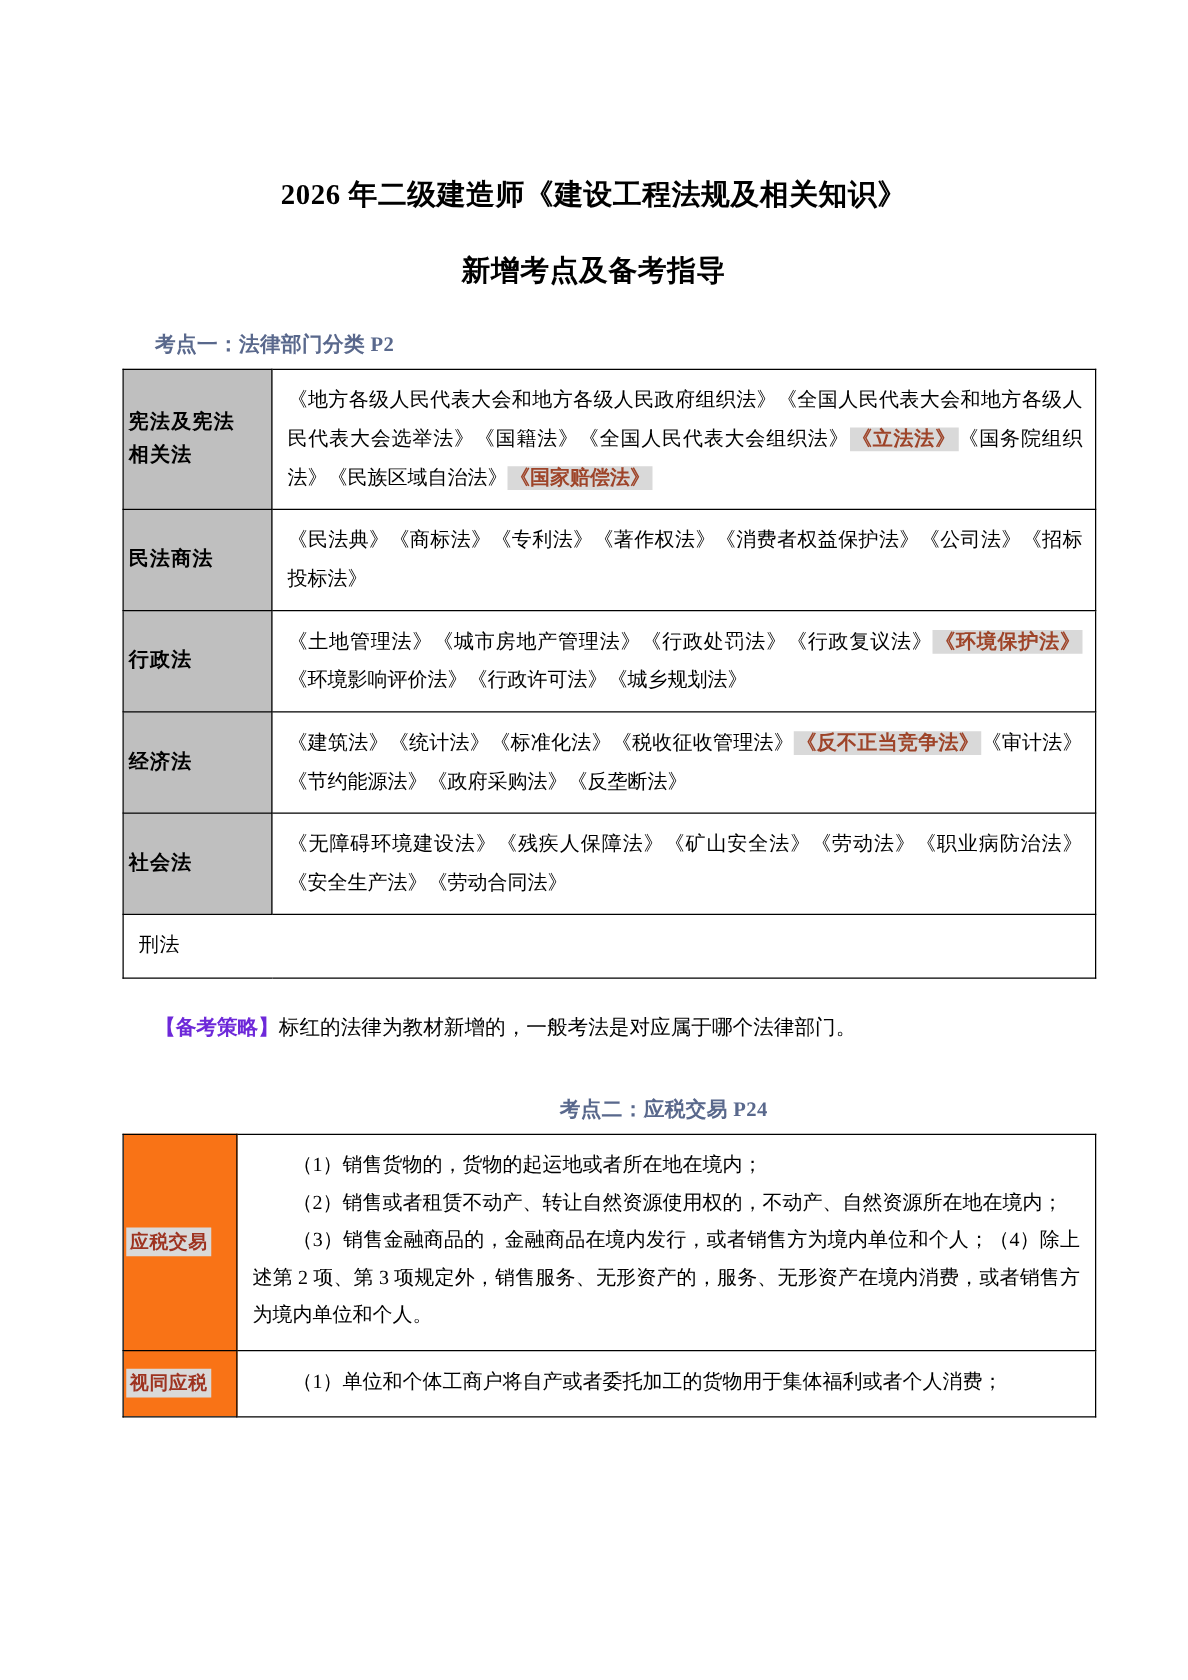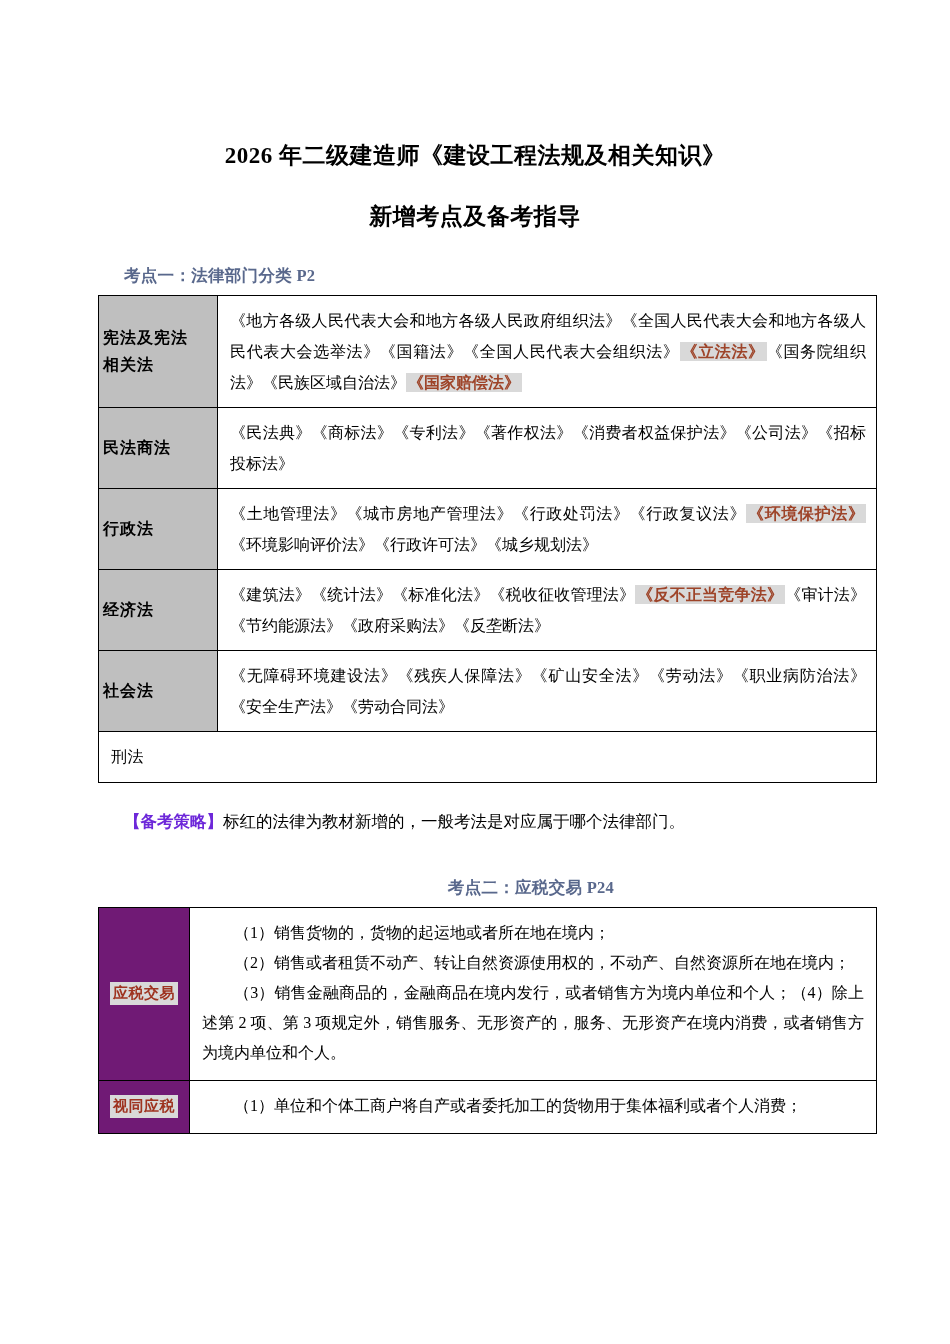--- a/index.html
+++ b/index.html
@@ -119,22 +119,21 @@
     margin-left: 86px;
     table-layout: fixed;
   }
   table.tax-table td {
     border: 1px solid #000000;
     vertical-align: middle;
     font-size: 16px;
   }
   td.tax-cat {
     width: 86px;
-    background: #701a75;
-    text-align: center;
+    background: #f97316;
     padding: 6px 2px;
   }
   td.tax-cat .lbl {
     background: #d9d9d9;
     color: #9e3320;
     font-weight: bold;
     font-family: "Liberation Sans", "DejaVu Sans", sans-serif;
     font-size: 15px;
     padding: 2px 3px;
     letter-spacing: 0.5px;

